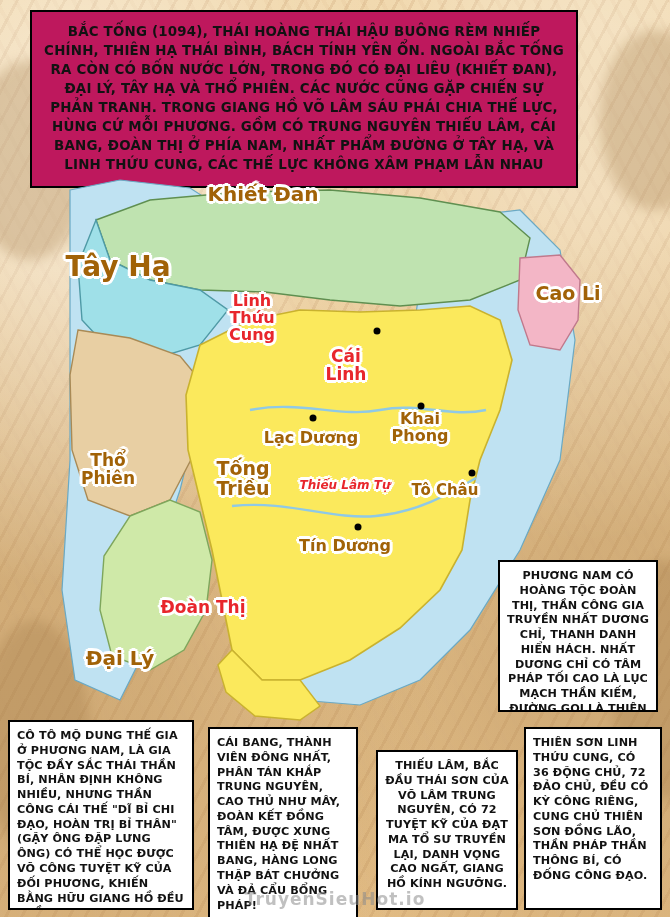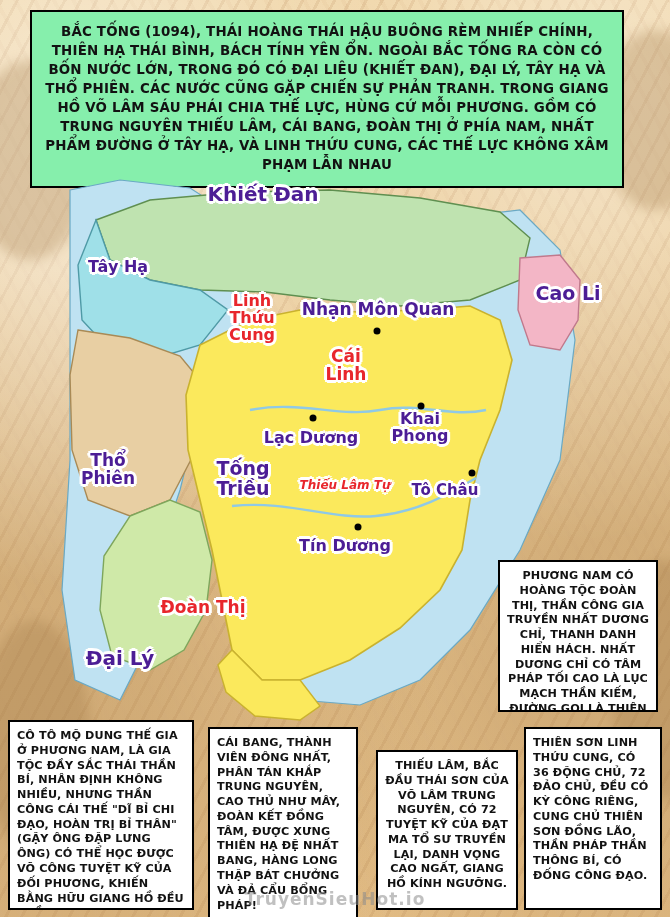--- a/index.html
+++ b/index.html
@@ -32,22 +32,22 @@
     border-radius: 50%;
     background: rgba(160,118,70,0.30);
     filter: blur(6px);
   }
 
   
   .narration {
     position: absolute;
     left: 30px;
     top: 10px;
-    width: 594px;
-    background: #86efac;
+    width: 548px;
+    background: #be185d;
     border: 2px solid #000;
     box-sizing: border-box;
     padding: 10px 12px 12px 12px;
     text-align: center;
     line-height: 1.42;
     font-size: 13.4px;
     font-weight: 700;
     letter-spacing: 0.2px;
     color: #121212;
   }
@@ -62,21 +62,21 @@
   }
   .map-wrap svg { display: block; }
 
   
   .lbl {
     position: absolute;
     font-weight: 700;
     text-align: center;
     line-height: 1.05;
     white-space: pre-line;
-    color: #4c1d95;
+    color: #a16207;
     text-shadow:
       -2px 0 #fff, 2px 0 #fff, 0 -2px #fff, 0 2px #fff,
       -2px -2px #fff, 2px -2px #fff, -2px 2px #fff, 2px 2px #fff,
       -3px 0 #fff, 3px 0 #fff, 0 -3px #fff, 0 3px #fff;
     transform: translate(-50%, -50%);
   }
   .lbl.red { color: #e8262c; }
 
   .dot {
     position: absolute;
@@ -151,26 +151,25 @@
     <path d="M232,346 C290,340 330,360 376,356 C420,352 452,332 476,318" fill="none" stroke="#8fc9e6" stroke-width="2.4"></path>
   </svg>
 
   <div class="dot" style="left:377px; top:171px;"></div>
   <div class="dot" style="left:313px; top:258px;"></div>
   <div class="dot" style="left:421px; top:246px;"></div>
   <div class="dot" style="left:472px; top:313px;"></div>
   <div class="dot" style="left:358px; top:367px;"></div>
 
   <div class="lbl" style="left:263px; top:34px;  font-size:20px;">Khiết Đan</div>
-  <div class="lbl" style="left:118px; top:107px; font-size:16px;">Tây Hạ</div>
+  <div class="lbl" style="left:118px; top:107px; font-size:28px;">Tây Hạ</div>
   <div class="lbl" style="left:568px; top:134px; font-size:19px;">Cao Li</div>
   <div class="lbl red" style="left:252px; top:158px; font-size:16px;">Linh
 Thứu
 Cung</div>
-  <div class="lbl" style="left:378px; top:150px; font-size:17px;">Nhạn Môn Quan</div>
   <div class="lbl red" style="left:346px; top:206px; font-size:17px;">Cái
 Linh</div>
   <div class="lbl" style="left:420px; top:268px; font-size:16px;">Khai
 Phong</div>
   <div class="lbl" style="left:311px; top:278px; font-size:16px;">Lạc Dương</div>
   <div class="lbl" style="left:108px; top:310px; font-size:17px;">Thổ
 Phiên</div>
   <div class="lbl" style="left:243px; top:319px; font-size:19px;">Tống
 Triều</div>
   <div class="lbl red" style="left:345px; top:325px; font-size:12px;font-style:italic;">Thiếu Lâm Tự</div>

